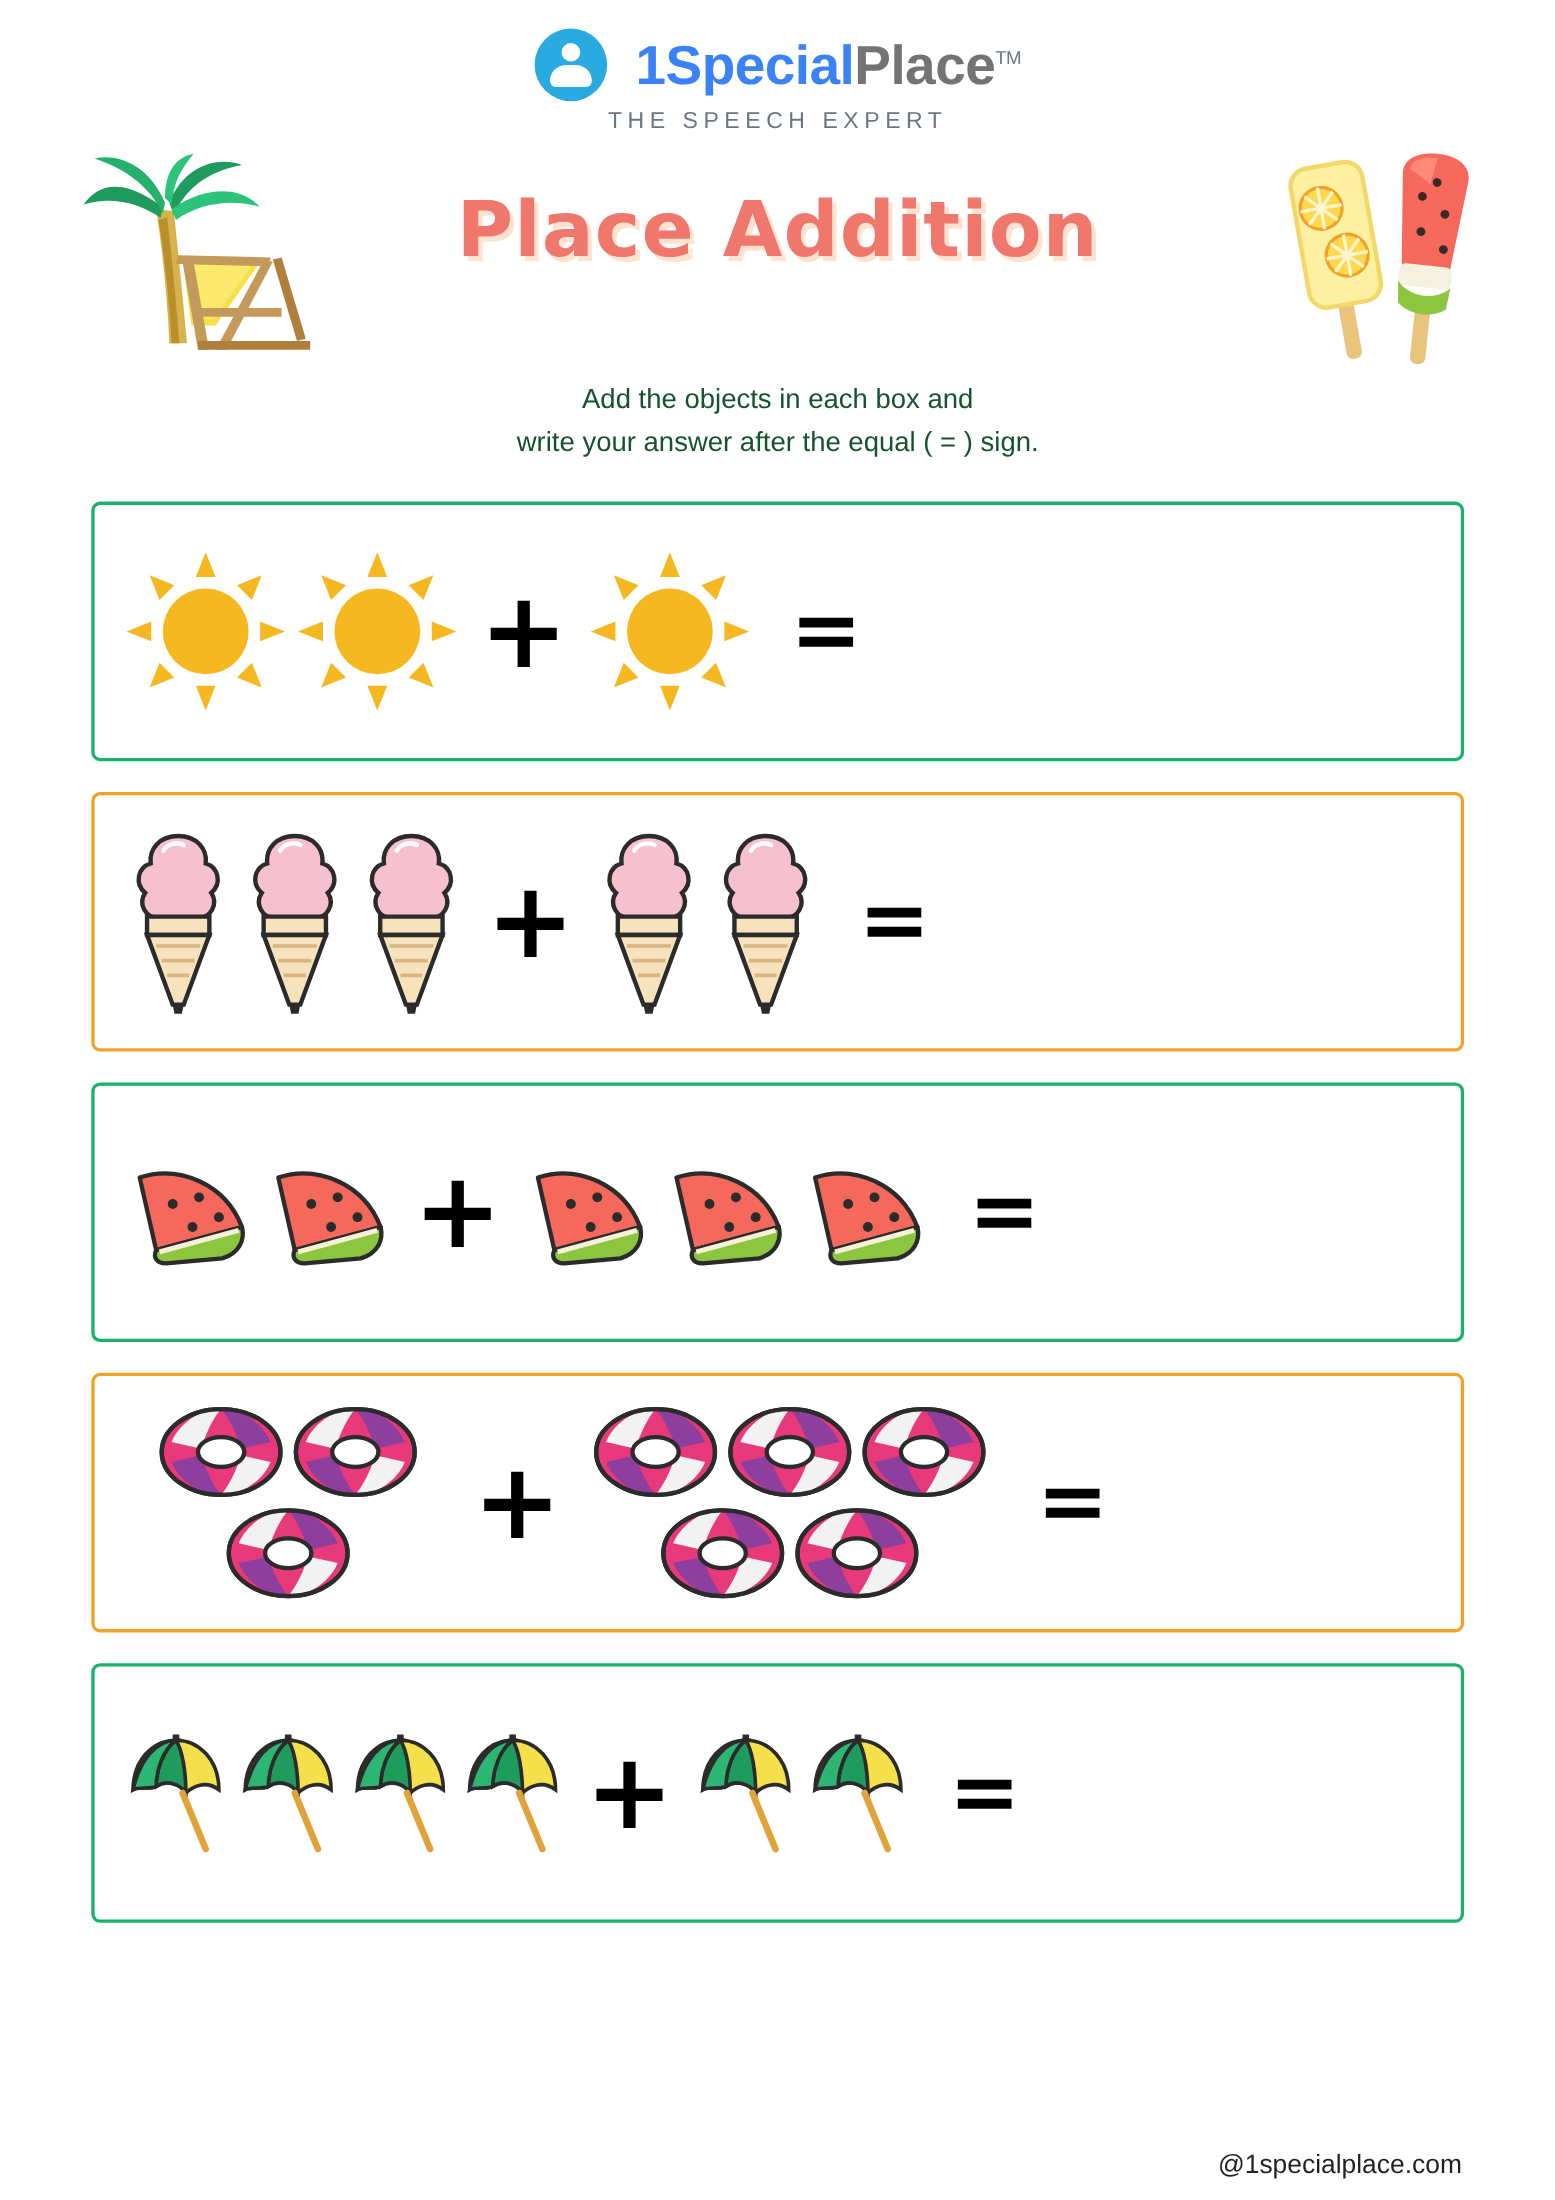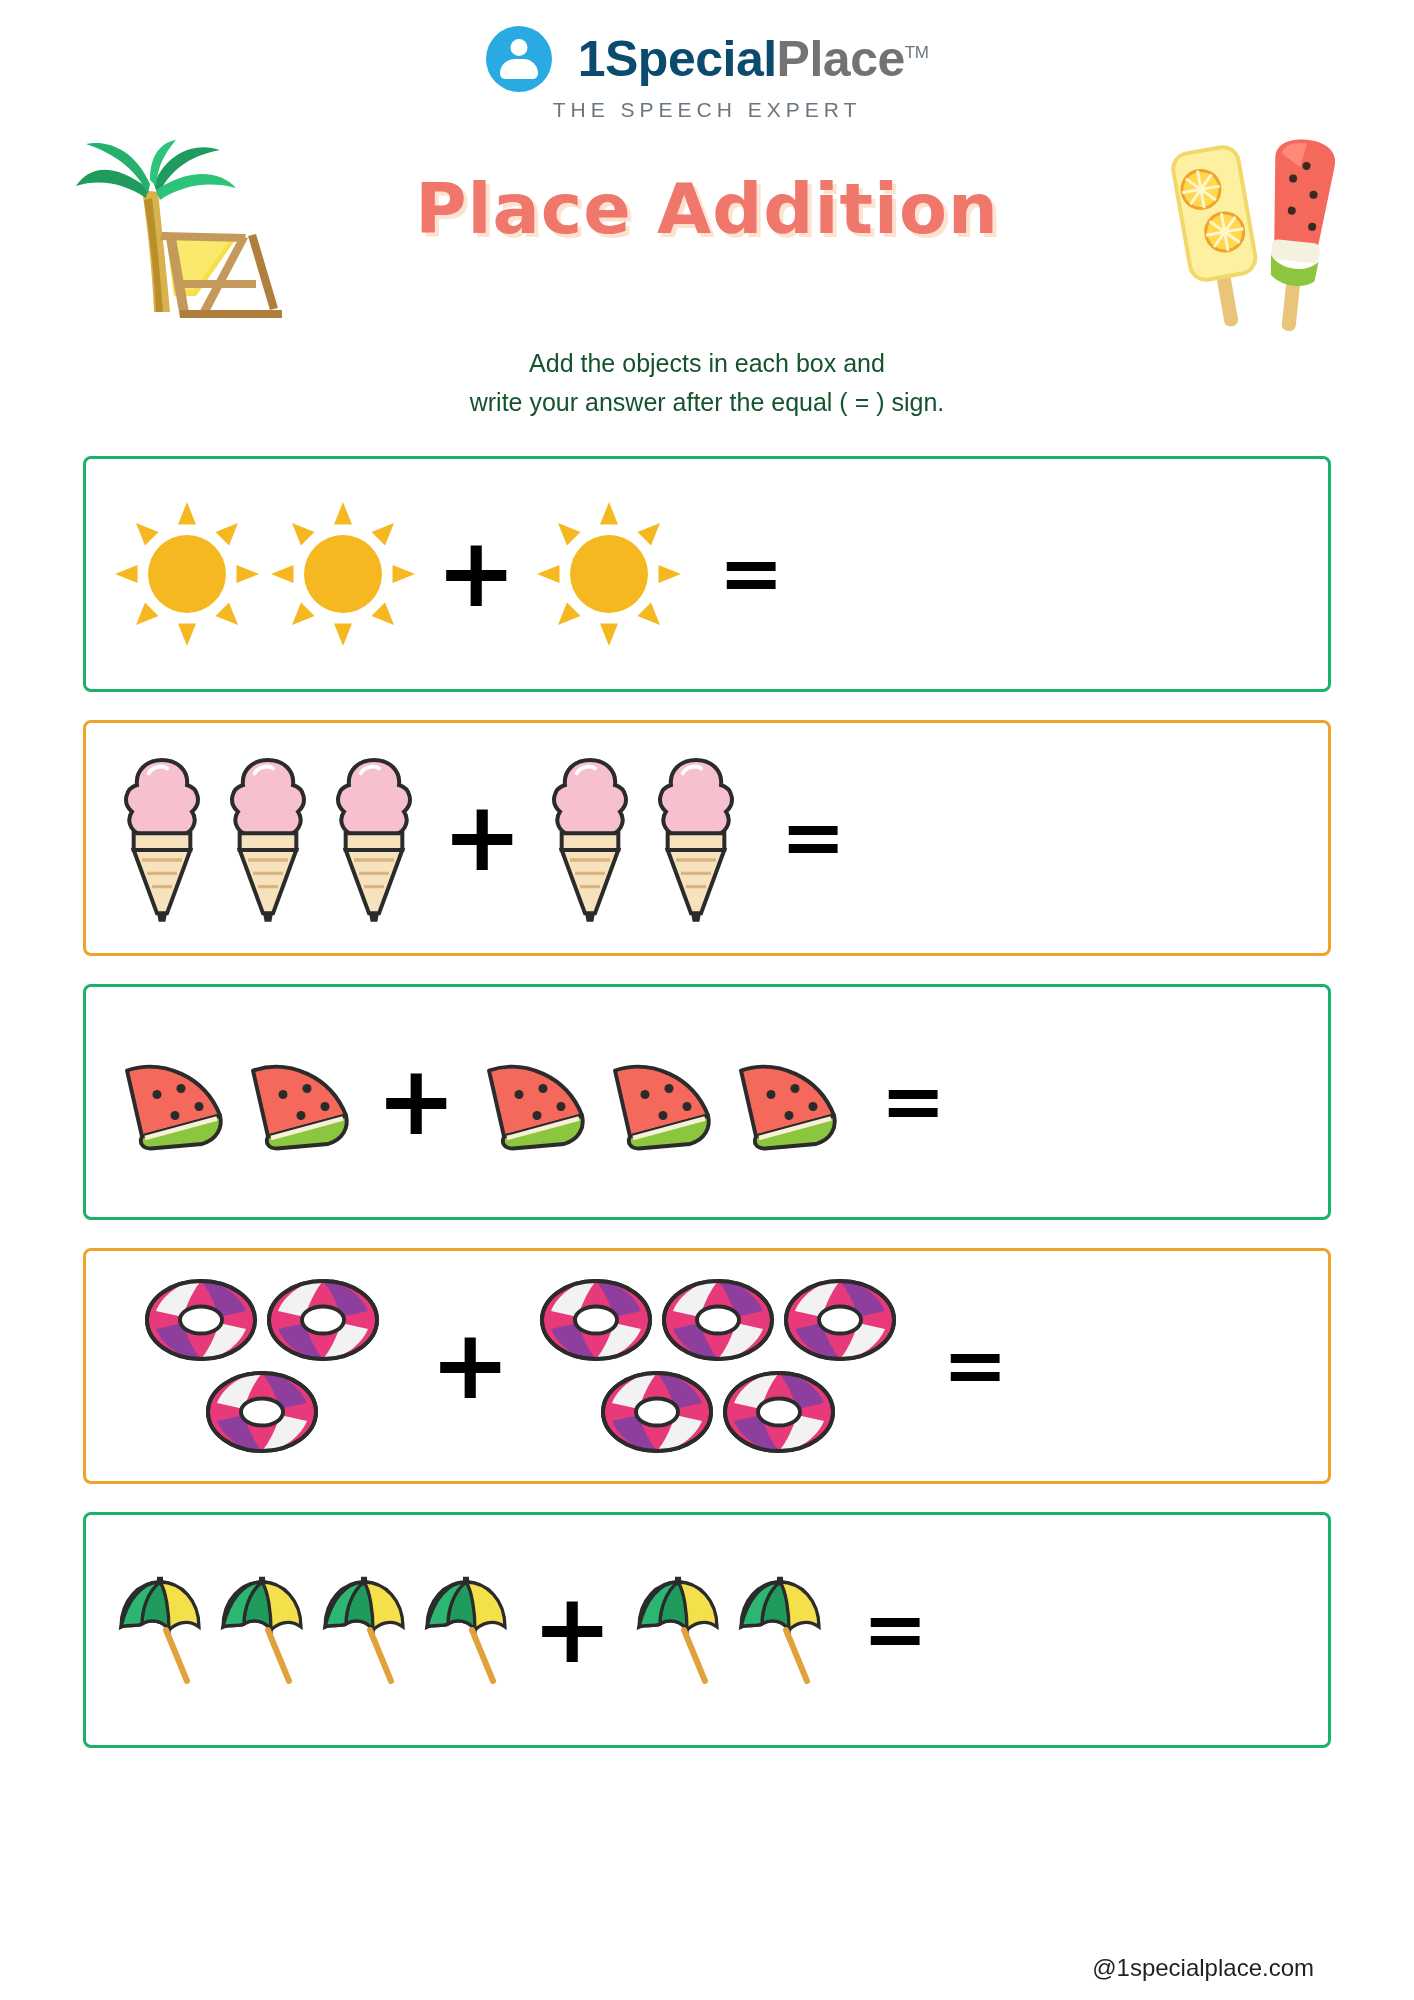--- a/index.html
+++ b/index.html
@@ -59,21 +59,21 @@
     border-radius: 19px 19px 7px 7px;
     background: #ffffff;
   }
   .logo-text {
     font-size: 50px;
     font-weight: bold;
     letter-spacing: -0.5px;
     position: relative;
     white-space: nowrap;
   }
-  .logo-text .dark { color: #0c4a6e; margin-left: 12px; }
+  .logo-text .dark { color: #3b82f6; margin-left: 12px; }
   .logo-text .blue { color: #737373; }
   .tm {
     font-size: 17px;
     vertical-align: super;
     color: #6b7780;
     font-weight: normal;
   }
   .logo-sub {
     margin-top: 6px;
     font-size: 21px;
@@ -167,21 +167,21 @@
     width: 380px;
     justify-content: center;
     align-items: center;
     gap: 2px;
   }
   .grid-group.small { width: 300px; }
 
   
   .footer {
     position: absolute;
-    right: 100px;
+    right: 85px;
     bottom: 18px;
     font-size: 24px;
     color: #231f20;
   }
 
   svg { display: block; }
 </style>
 </head>
 <body>
 

